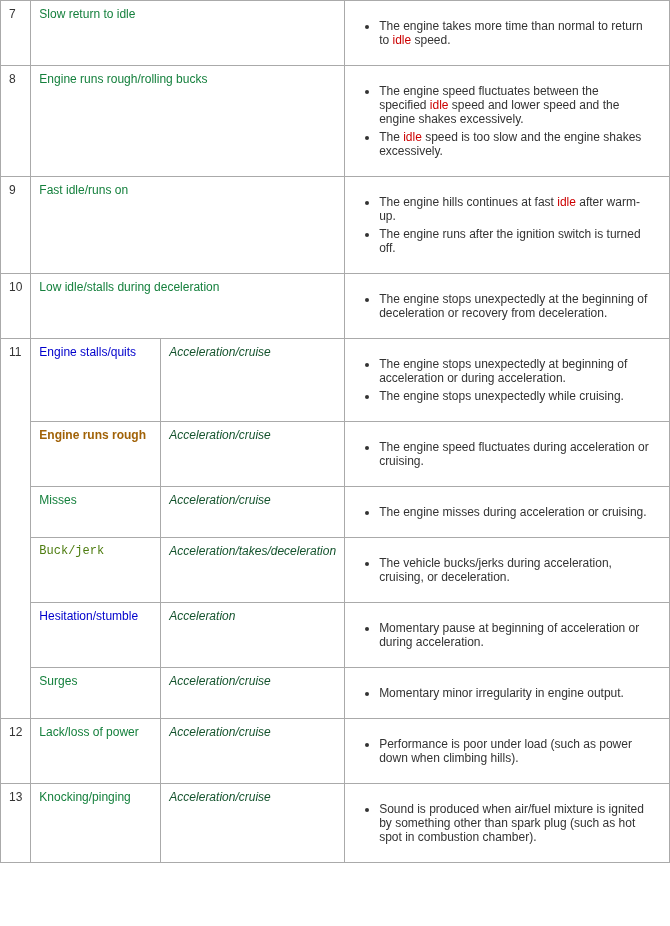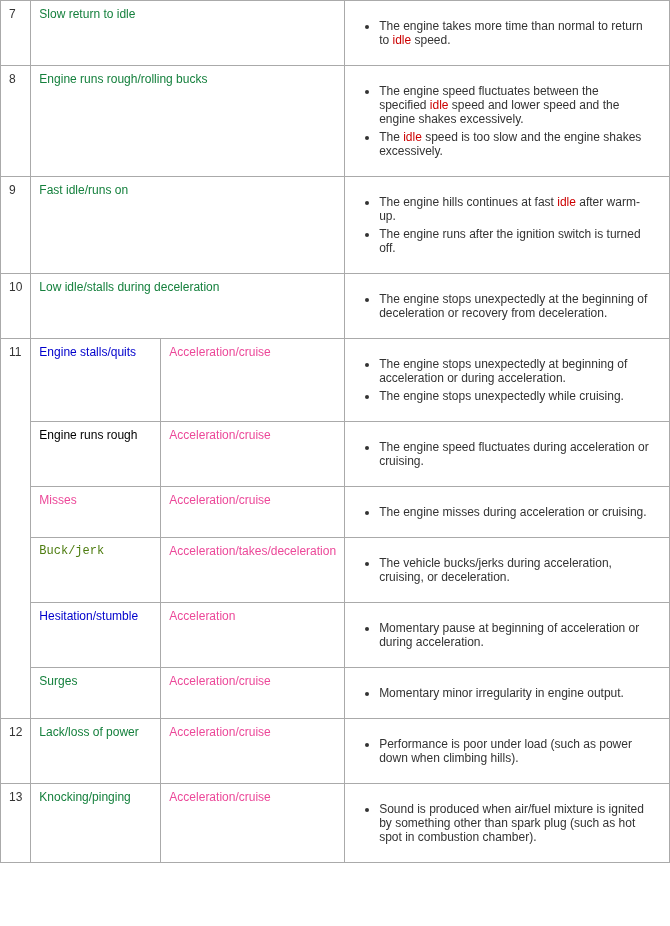--- a/index.html
+++ b/index.html
@@ -24,21 +24,22 @@
       text-align: left;
       font-size: 12px;
       color: #333;
     }
     .symptom-cell {
       width: 130px;
       color: #15803d;
     }
     .condition-cell {
       width: 140px;
-      color: #ec4899;
+      color: #14532d;
+      font-style: italic;
     }
     .desc-cell {
       color: #333;
     }
     .highlight {
       color: #c00;
       font-weight: normal;
     }
     ul {
       margin: 12px;
@@ -99,30 +100,30 @@
         <td class="symptom-cell" style="color:#00c;">Engine stalls/quits</td>
         <td class="condition-cell">Acceleration/cruise</td>
         <td class="desc-cell">
           <ul>
             <li><span>The engine stops unexpectedly at beginning of acceleration or during acceleration.</span></li>
             <li><span>The engine stops unexpectedly while cruising.</span></li>
           </ul>
         </td>
       </tr>
       <tr>
-        <td class="symptom-cell" style="color:#000000;">Engine runs rough</td>
+        <td class="symptom-cell" style="color:#a16207;font-weight:bold;">Engine runs rough</td>
         <td class="condition-cell">Acceleration/cruise</td>
         <td class="desc-cell">
           <ul>
             <li><span>The engine speed fluctuates during acceleration or cruising.</span></li>
           </ul>
         </td>
       </tr>
       <tr>
-        <td class="symptom-cell" style="color:#ec4899;">Misses</td>
+        <td class="symptom-cell" style="color:#15803d;">Misses</td>
         <td class="condition-cell">Acceleration/cruise</td>
         <td class="desc-cell">
           <ul>
             <li><span>The engine misses during acceleration or cruising.</span></li>
           </ul>
         </td>
       </tr>
       <tr>
         <td class="symptom-cell" style="color:#4d7c0f;font-family:Liberation Mono, monospace;">Buck/jerk</td>
         <td class="condition-cell">Acceleration/takes/deceleration</td>

